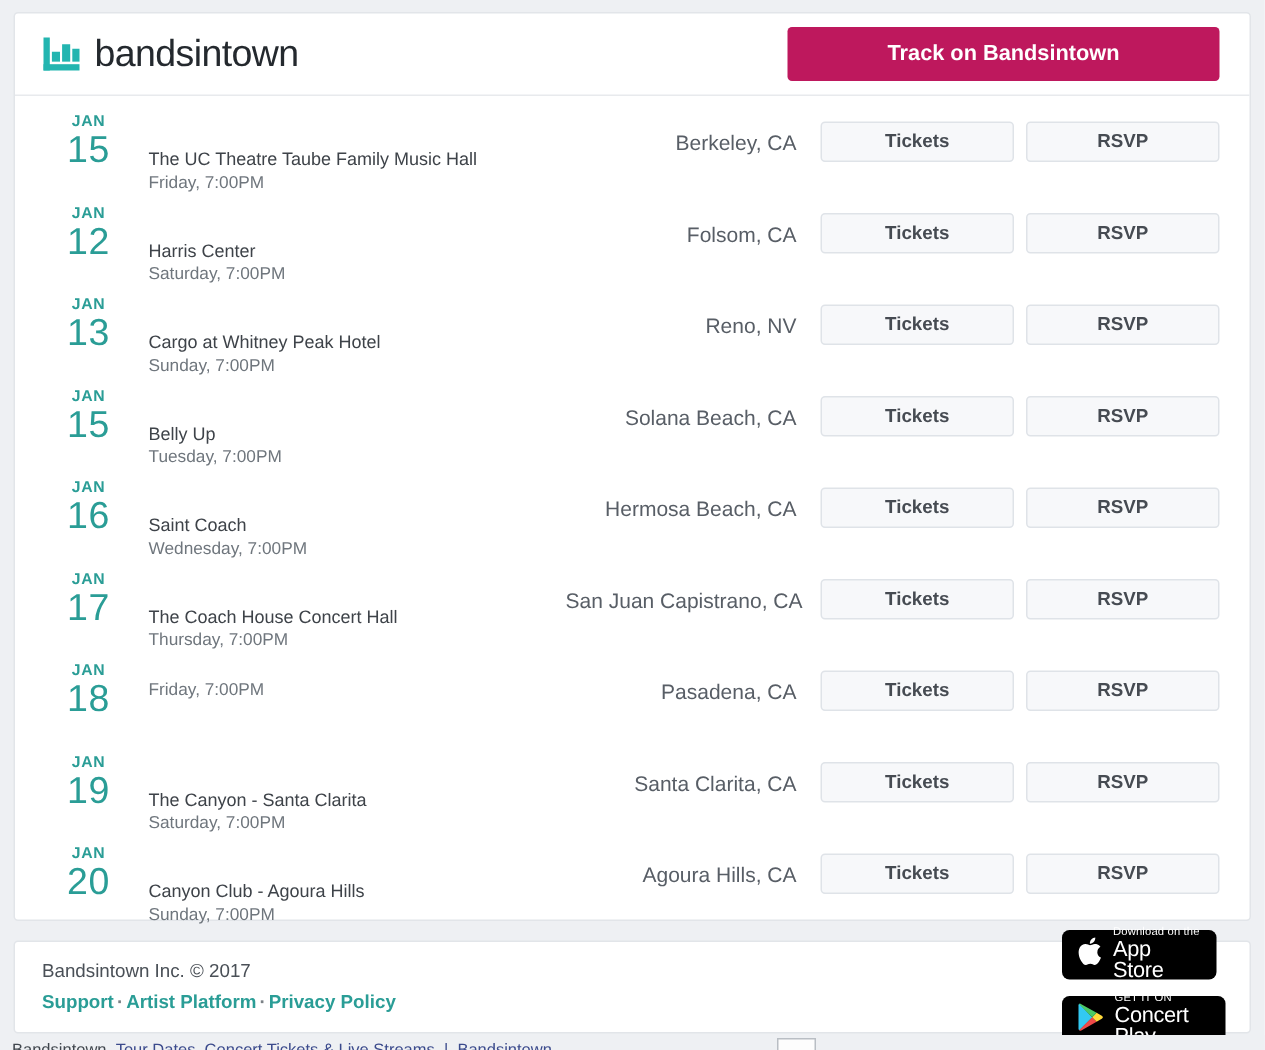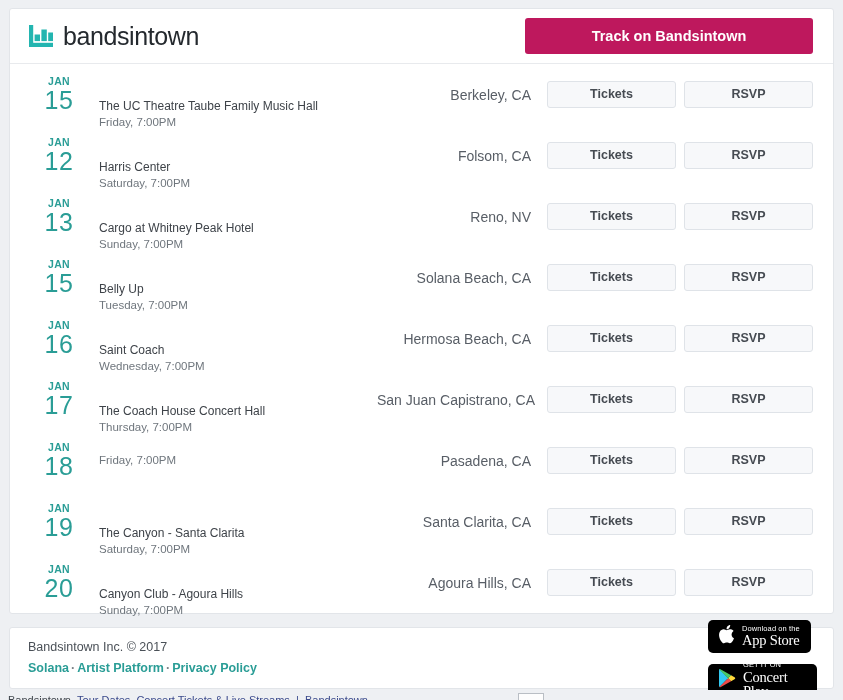--- a/index.html
+++ b/index.html
@@ -210,21 +210,20 @@
   .badge-small {
     font-size: 7.5px;
     display: block;
     letter-spacing: 0.1px;
     margin-bottom: 1px;
   }
   .badge-big {
     font-size: 14.5px;
     display: block;
     letter-spacing: -0.2px;
-    font-family: Liberation Serif, serif;
   }
   .badge-ios { width: 103px; }
   .badge-android { width: 109px; }
 
   
   .cutoff-strip {
     position: absolute;
     left: 0;
     bottom: 0;
     width: 843px;
@@ -409,21 +408,21 @@
             <button class="action-btn">Tickets</button>
             <button class="action-btn">RSVP</button>
           </div>
         </div>
       </div>
   </div>
 
   <div class="card footer-card">
     <div class="footer-left">
       <div class="footer-copy">Bandsintown Inc. © 2017</div>
-      <div class="footer-links" id="footer-links"><a href="#">Solana</a><span class="footer-sep">·</span><a href="#">Artist Platform</a><span class="footer-sep">·</span><a href="#">Privacy Policy</a></div>
+      <div class="footer-links" id="footer-links"><a href="#">Support</a><span class="footer-sep">·</span><a href="#">Artist Platform</a><span class="footer-sep">·</span><a href="#">Privacy Policy</a></div>
     </div>
 
     <div class="store-badges">
       <div class="badge badge-ios">
         <span>
           <svg width="17" height="20" viewBox="0 0 17 20" aria-hidden="true">
             <path fill="#ffffff" d="M13.6 10.6c0-2.3 1.9-3.4 2-3.5-1.1-1.6-2.8-1.8-3.4-1.8-1.4-.15-2.8.85-3.5.85-.7 0-1.85-.83-3.05-.8-1.55.02-3 .9-3.8 2.3-1.6 2.8-.4 7 1.15 9.3.77 1.13 1.69 2.4 2.89 2.36 1.16-.05 1.6-.75 3-.75 1.4 0 1.8.75 3.02.72 1.25-.02 2.04-1.14 2.8-2.28.88-1.3 1.25-2.57 1.27-2.64-.03-.01-2.43-.93-2.45-3.76z"></path>
             <path fill="#ffffff" d="M11.25 3.9c.62-.77 1.05-1.83.93-2.9-.9.04-2 .6-2.65 1.36-.58.67-1.09 1.76-.95 2.79 1.01.08 2.04-.51 2.67-1.25z"></path>
           </svg>
         </span>

